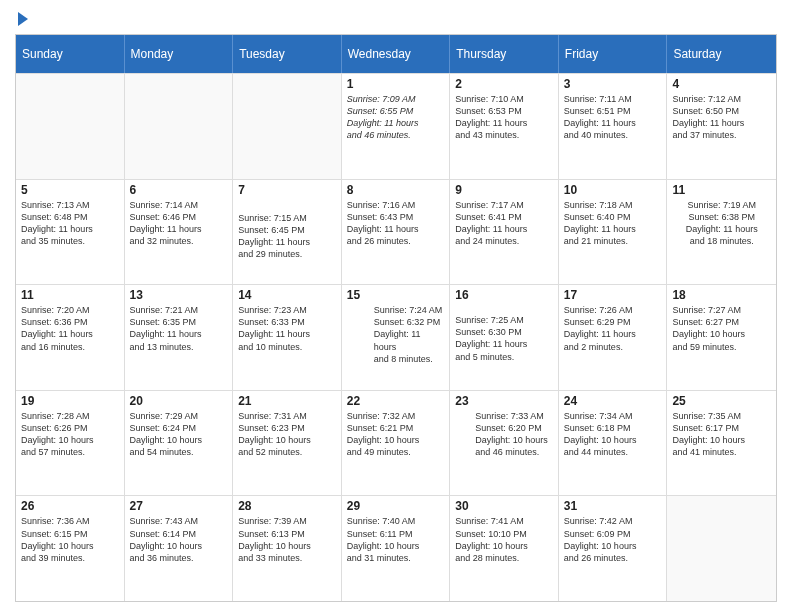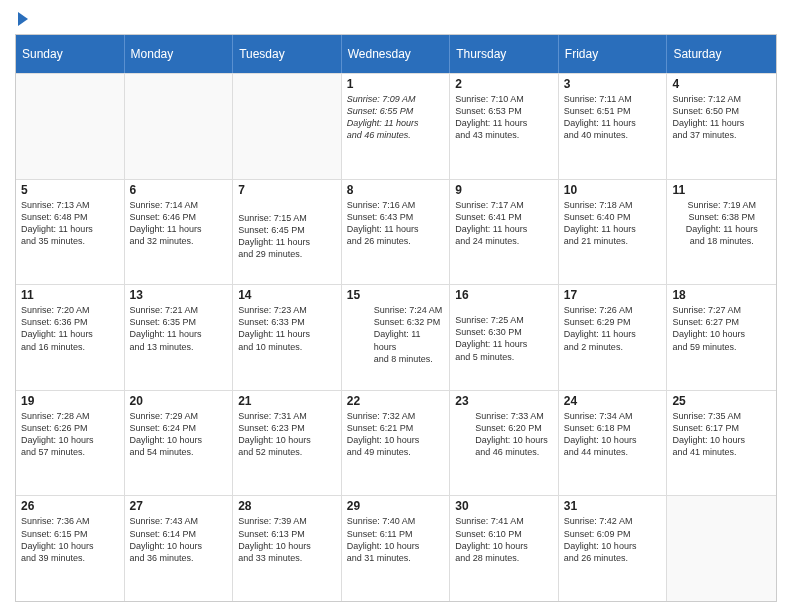--- a/index.html
+++ b/index.html
@@ -362,21 +362,21 @@
           <div class="cal-cell">
             <div class="day-num">29</div>
             <div class="day-info" style="white-space: pre-line;">Sunrise: 7:40 AM
 Sunset: 6:11 PM
 Daylight: 10 hours
 and 31 minutes.</div>
           </div>
           <div class="cal-cell">
             <div class="day-num">30</div>
             <div class="day-info" style="white-space: pre-line;">Sunrise: 7:41 AM
-Sunset: 6:10 PM
+Sunset: 10:10 PM
 Daylight: 10 hours
 and 28 minutes.</div>
           </div>
           <div class="cal-cell">
             <div class="day-num">31</div>
             <div class="day-info" style="white-space: pre-line;">Sunrise: 7:42 AM
 Sunset: 6:09 PM
 Daylight: 10 hours
 and 26 minutes.</div>
           </div>

